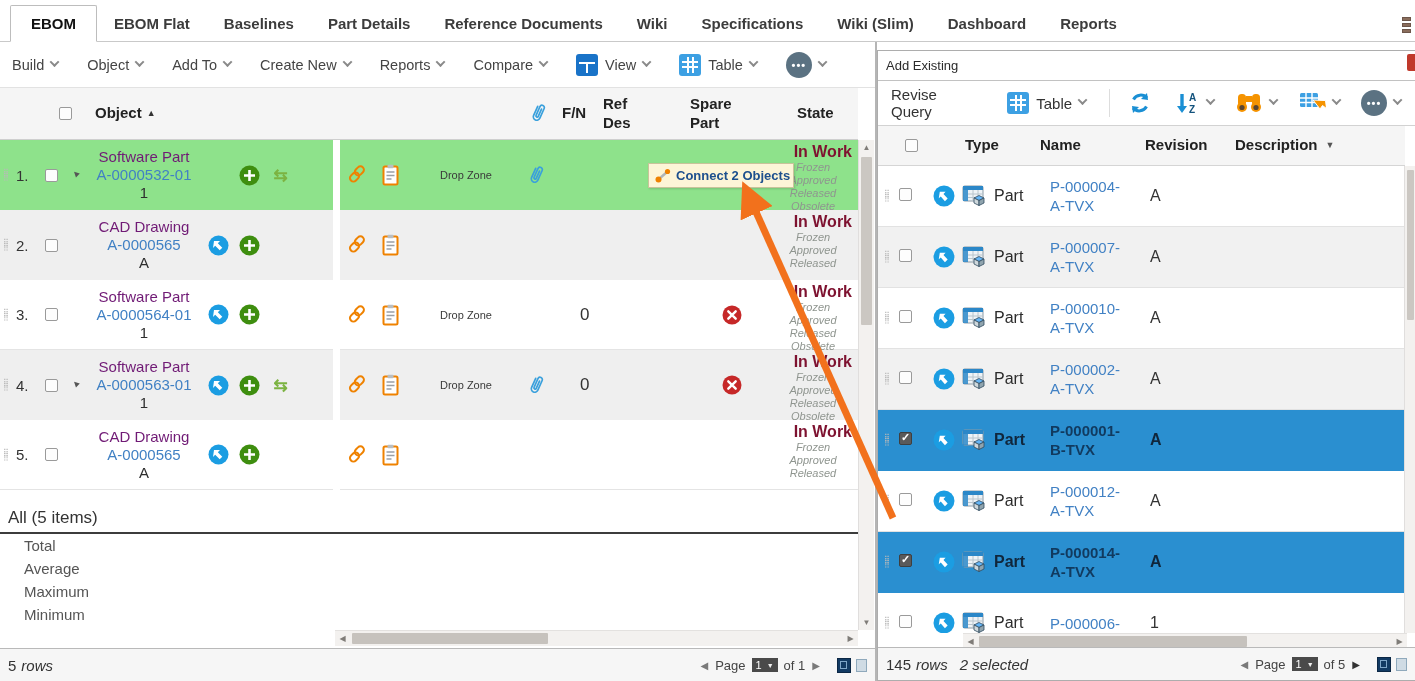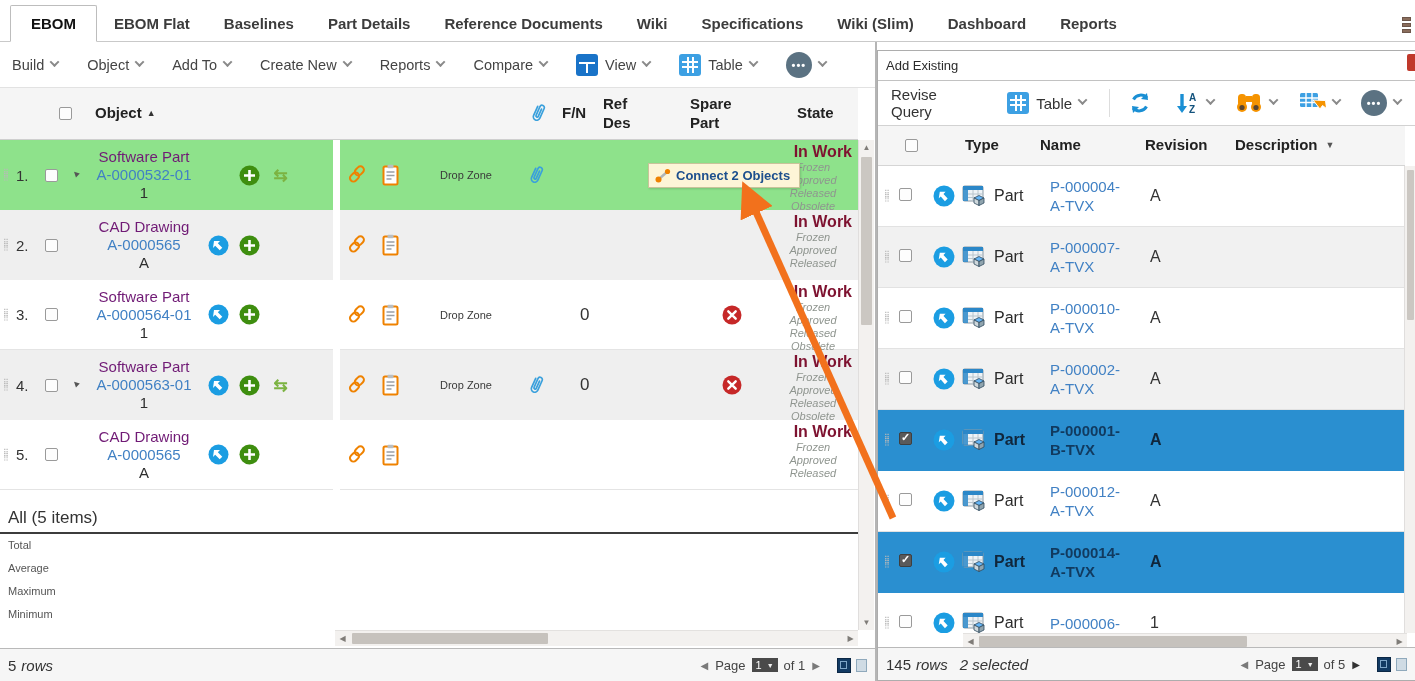--- a/index.html
+++ b/index.html
@@ -70,28 +70,28 @@
   .swapg { color:#7cb342; font-size:17px; font-weight:bold; }
   .abs { position:absolute; top:50%; transform:translateY(-50%); }
   .chain { left:8px; } .clipb { left:42px; }
   .dropz { left:88px; width:76px; text-align:center; font-size:11px; color:#3a3a3a;}
   .attach { left:188px; } .fnval { left:240px; font-size:17px; color:#333;}
   .sparex { left:382px; }
   .statecell { position:absolute; right:4px; top:3px; width:110px; text-align:right; }
   .stname { font-size:16px; font-weight:bold; color:#7e1230; padding-right:2px;}
   .stfuture { font-size:11px; font-style:italic; color:#8f958f; line-height:13px; text-align:center; padding-left:28px;}
   .connect-tip { position:absolute; left:308px; top:23px; height:25px; background:#fdf5d7;
-    border:1px solid #c9c39a; display:flex; align-items:center; padding:0 9px 0 6px; cursor:pointer;
+    border:1px solid #c9c39a; display:flex; align-items:center; padding:0 3px 0 6px; cursor:pointer;
     font-size:13px; font-weight:bold; color:#1d4f8d; white-space:nowrap; box-shadow:1px 1px 2px rgba(0,0,0,.15); z-index:5;}
   .connect-tip svg { margin-right:5px; }
 
   
   .lsummary { position:absolute; left:0; top:460px; width:858px; height:128px; overflow:hidden; background:#fff;}
   .all-label { font-size:17px; color:#333; padding:6px 0 4px 8px; border-bottom:2px solid #3c3c3c; width:100%;}
-  .stat { font-size:11px; color:#555; line-height:23px; padding-left:8px; }
+  .stat { font-size:15px; color:#555; line-height:23px; padding-left:24px; }
 
   
   .vscroll { position:absolute; width:16px; background:#f3f1ef; border-left:1px solid #e0dedd;}
   .vscroll .arr { position:absolute; left:0; width:100%; height:15px; color:#7f7c78; font-size:8px; text-align:center; line-height:15px; cursor:pointer; background:#f3f1ef;}
   .vscroll .thumb { position:absolute; left:2px; width:11px; background:#cbc7c2; border-radius:1px; cursor:grab;}
   .hscroll { position:absolute; height:16px; background:#f3f1ef; border-top:1px solid #e3e1df;}
   .hscroll .arr { position:absolute; top:0; height:100%; width:15px; color:#7f7c78; font-size:8px; text-align:center; line-height:15px; cursor:pointer;}
   .hscroll .thumb { position:absolute; top:2px; height:11px; background:#c6c2bd; border-radius:1px; cursor:grab;}
   .l-vscroll { left:858px; top:98px; height:490px; }
   .l-hscroll { left:335px; top:588px; width:523px; }

